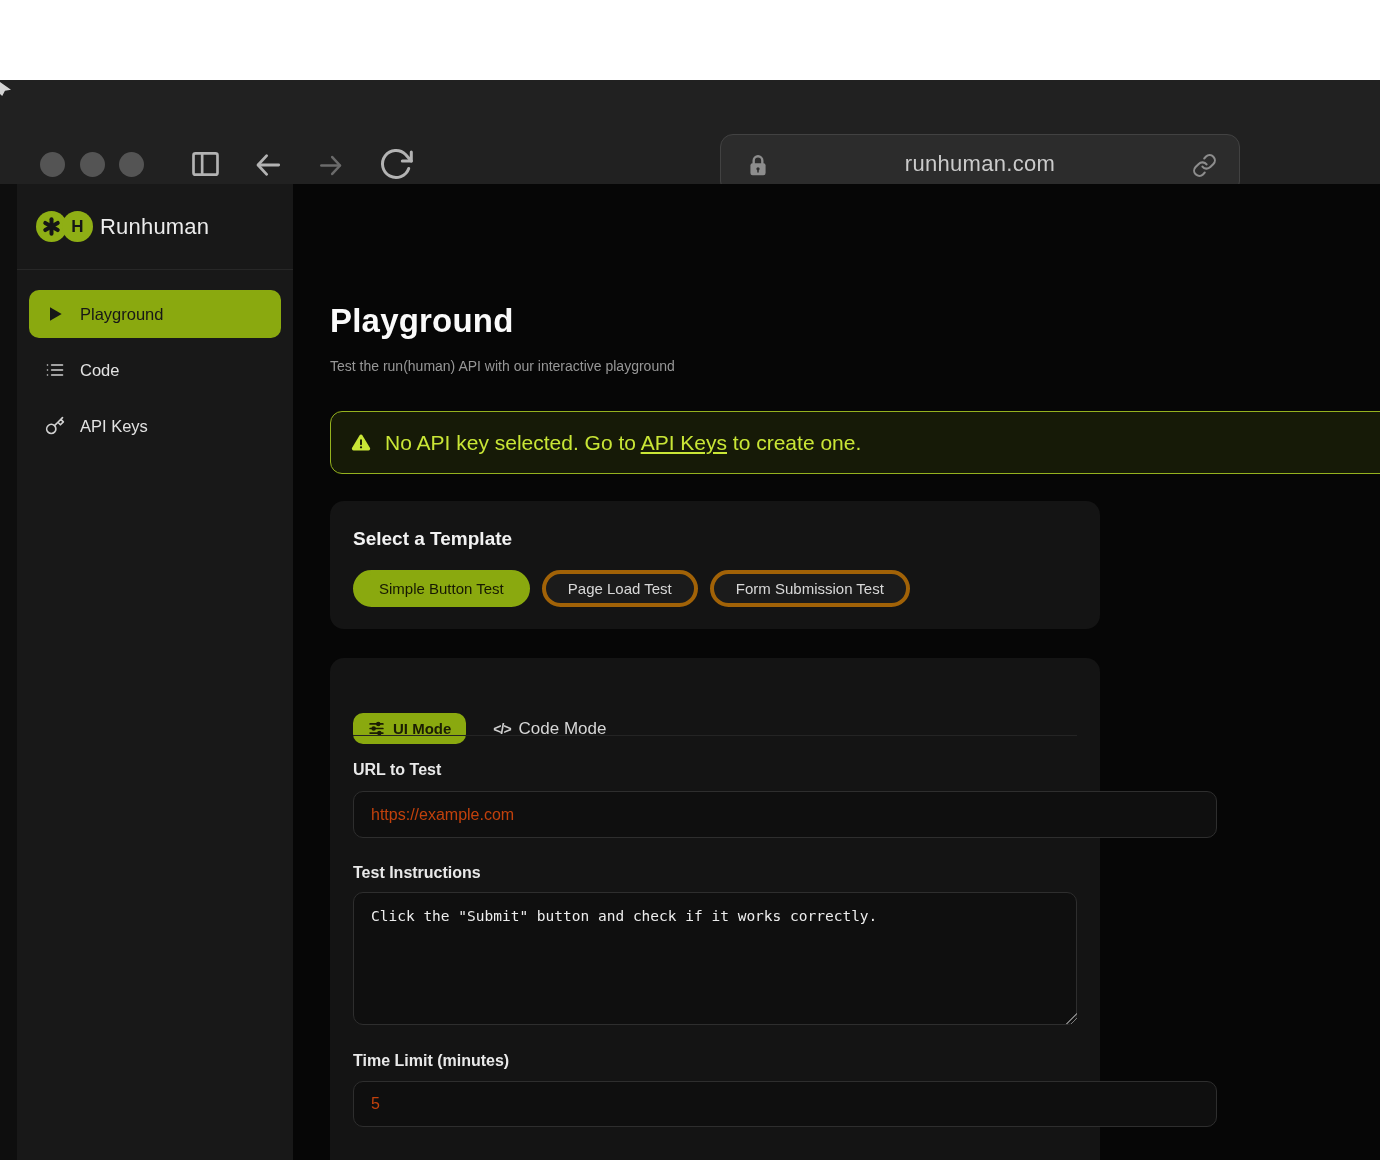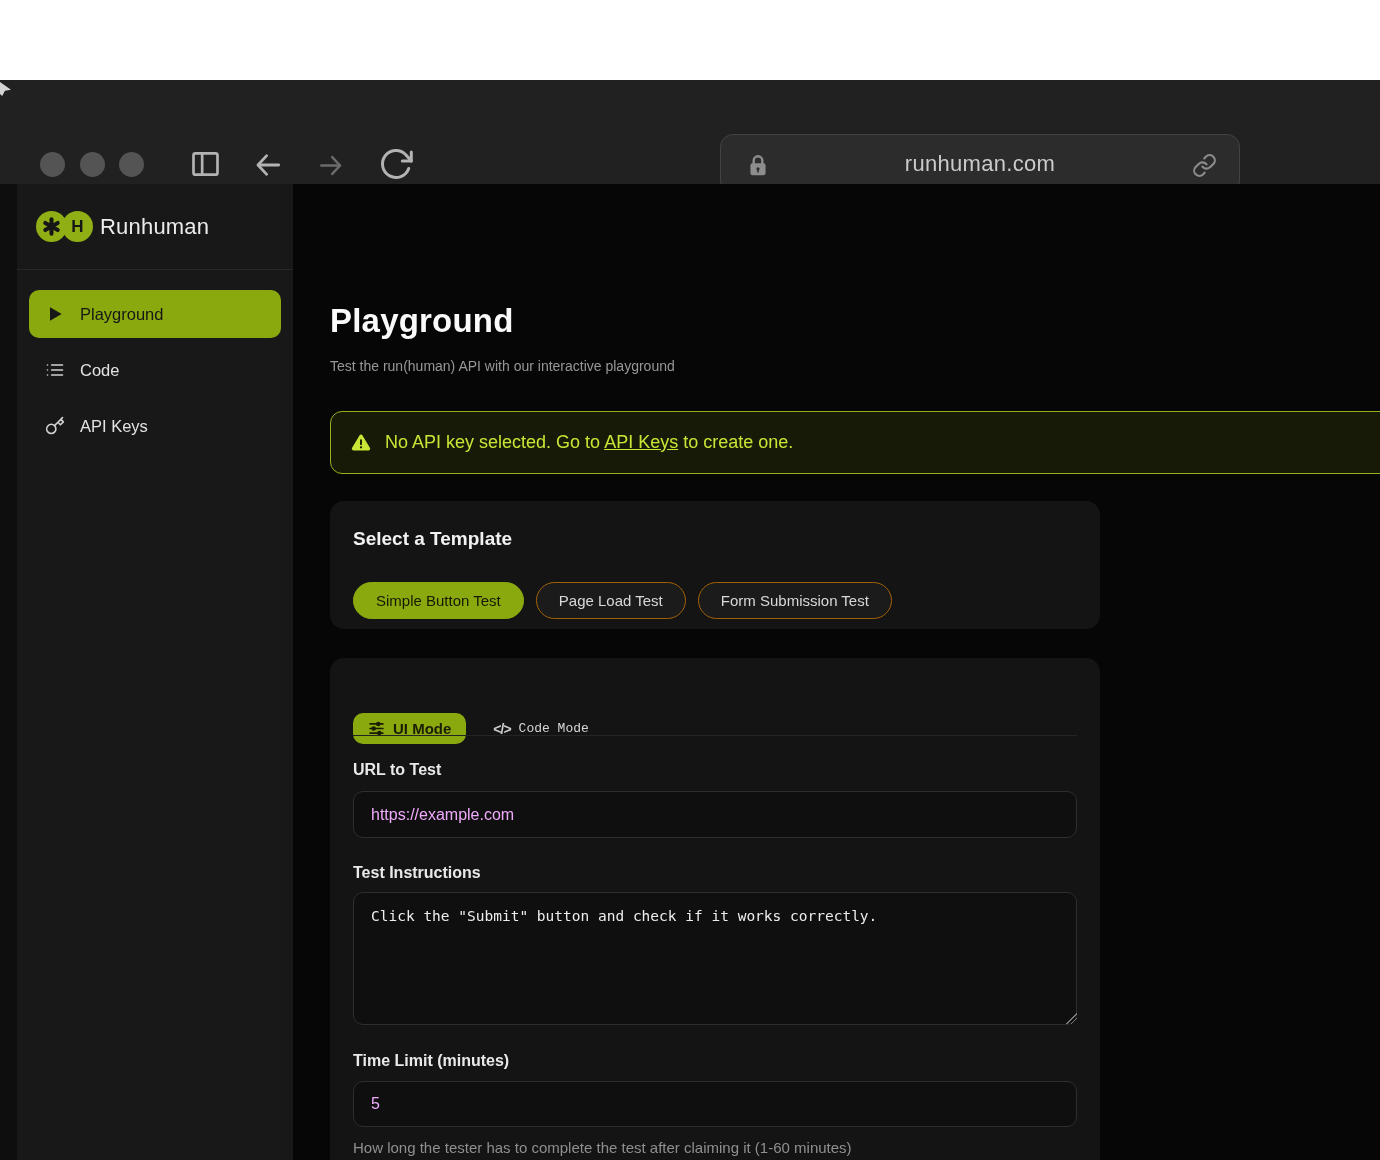--- a/index.html
+++ b/index.html
@@ -69,52 +69,52 @@
   .main { position: absolute; left: 293px; top: 0; width: 1087px; height: 976px; }
   .page-title { position: absolute; left: 37px; top: 118px; font-size: 33px; font-weight: bold; color: #fafafa; letter-spacing: .2px; }
   .page-subtitle { position: absolute; left: 37px; top: 174px; font-size: 14px; color: #979797; }
 
   .banner {
     position: absolute; left: 37px; top: 227px; width: 1120px; height: 63px;
     background: #161a07; border: 1px solid #95b21e; border-radius: 12px;
     display: flex; align-items: center; padding-left: 19px;
   }
   .banner .warn-ic { width: 22px; height: 21px; margin-right: 13px; flex: 0 0 auto; }
-  .banner-text { color: #c9e636; font-size: 18px; }
+  .banner-text { color: #c9e636; font-size: 21px; }
   .banner-text a { color: #c9e636; text-decoration: underline; cursor: pointer; }
 
   .card { background: #141414; border-radius: 14px; position: absolute; }
   .template-card { left: 37px; top: 317px; width: 770px; height: 128px; }
   .card-title { position: absolute; left: 23px; top: 27px; font-size: 19px; font-weight: bold; color: #f2f2f2; }
   .pill-row { position: absolute; left: 23px; top: 69px; display: flex; gap: 12px; }
   .pill {
     height: 37px; border-radius: 999px; display: flex; align-items: center;
     padding: 0 22px; font-size: 15px; cursor: pointer;
-    background: #1b1b1b; border: 1px solid #a16207; color: #d8d8d8; white-space: nowrap; margin-top: 12px;
+    background: #1b1b1b; border: 4px solid #a16207; color: #d8d8d8; white-space: nowrap;
   }
   .pill.active { background: #8aa90f; border-color: #8aa90f; color: #171903; }
 
   .form-card { left: 37px; top: 474px; width: 770px; height: 640px; }
   .mode-row { position: absolute; left: 23px; top: 26px; display: flex; align-items: center; margin-top: 29px; }
   .mode-pill {
     height: 31px; border-radius: 10px; background: #8aa90f; color: #1b1d03;
     display: flex; align-items: center; padding: 0 15px; font-size: 15px; font-weight: bold; cursor: pointer;
   }
   .mode-pill .sliders { width: 17px; height: 17px; margin-right: 8px; }
   .mode-code { display: flex; align-items: center; margin-left: 27px; cursor: pointer; }
   .mode-code .code-ic { color: #cfcfcf; font-size: 14px; font-weight: bold; letter-spacing: -1px; margin-right: 8px; }
-  .mode-code .code-label { color: #d6d6d6; font-size: 13px; font-family: Liberation Mono, monospace; }
+  .mode-code .code-label { color: #d6d6d6; font-size: 17px; }
 
   .form-divider { position: absolute; left: 23px; top: 77px; width: 724px; border-top: 1px solid #242424; }
 
   .field-label { position: absolute; left: 23px; font-size: 16px; font-weight: 600; color: #e9e9e9; }
   .text-input {
-    position: absolute; left: 23px; width: 724px; height: 47px;
+    position: absolute; left: 23px; width: 864px; height: 47px;
     background: #0f0f0f; border: 1px solid #2e2e2e; border-radius: 10px;
-    color: #f0abfc; font-size: 16px; padding: 0 17px;
+    color: #c2410c; font-size: 16px; padding: 0 17px;
     font-family: "Liberation Sans", sans-serif; outline: none;
   }
   .instructions-area {
     position: absolute; left: 23px; top: 234px; width: 724px; height: 133px;
     background: #0f0f0f; border: 1px solid #2e2e2e; border-radius: 10px;
     color: #ededed; font-size: 14.5px; padding: 13px 17px;
     font-family: "DejaVu Sans Mono", "Liberation Mono", monospace;
     resize: none; outline: none; line-height: 1.45;
   }
   .resize-grip {
@@ -288,19 +288,18 @@
 
         <div class="field-label" style="top:103px">URL to Test</div>
         <input class="text-input" style="top: 133px;" type="text" value="https://example.com">
 
         <div class="field-label" style="top:206px">Test Instructions</div>
         <textarea class="instructions-area" style="">Click the "Submit" button and check if it works correctly.</textarea>
         <span class="resize-grip"></span>
 
         <div class="field-label" style="top:394px">Time Limit (minutes)</div>
         <input class="text-input" style="top: 423px; height: 46px;" type="text" value="5">
-        <div class="help-text" style="top:481px">How long the tester has to complete the test after claiming it (1-60 minutes)</div>
 
       </div>
 
     </div>
   </div>
 </div>
 
 </body></html>

